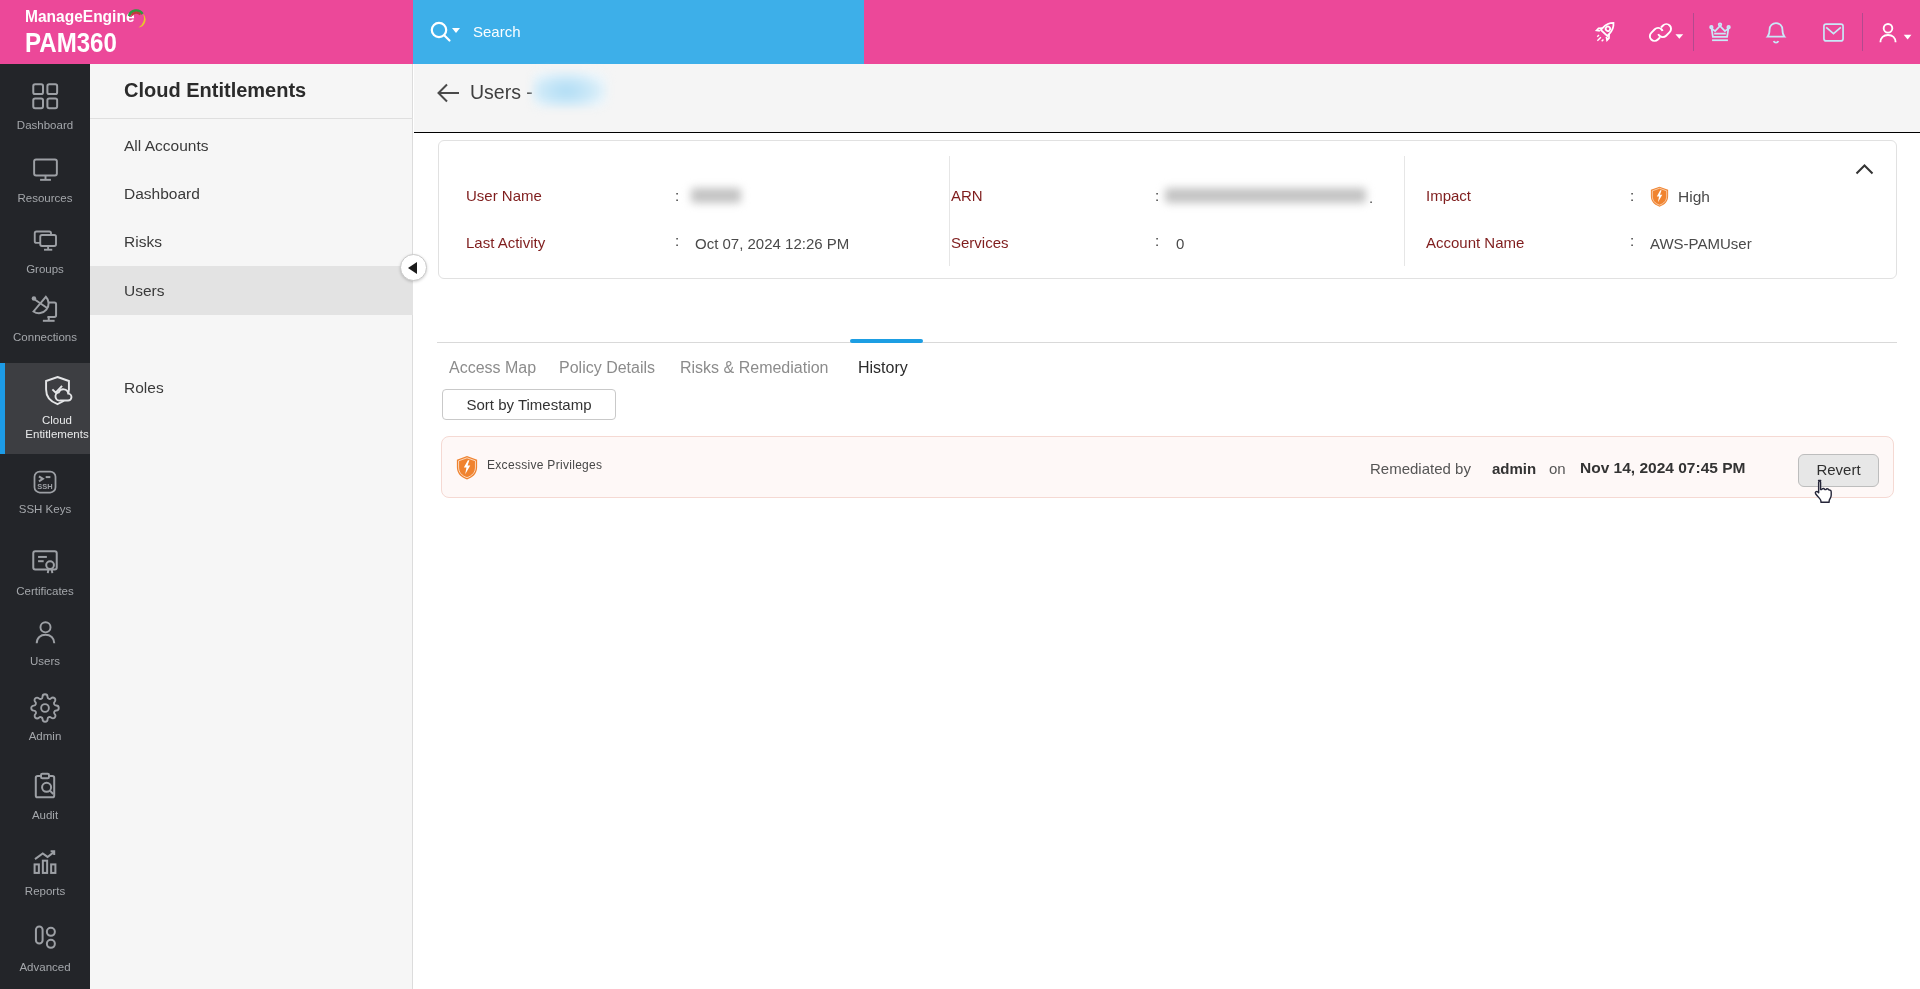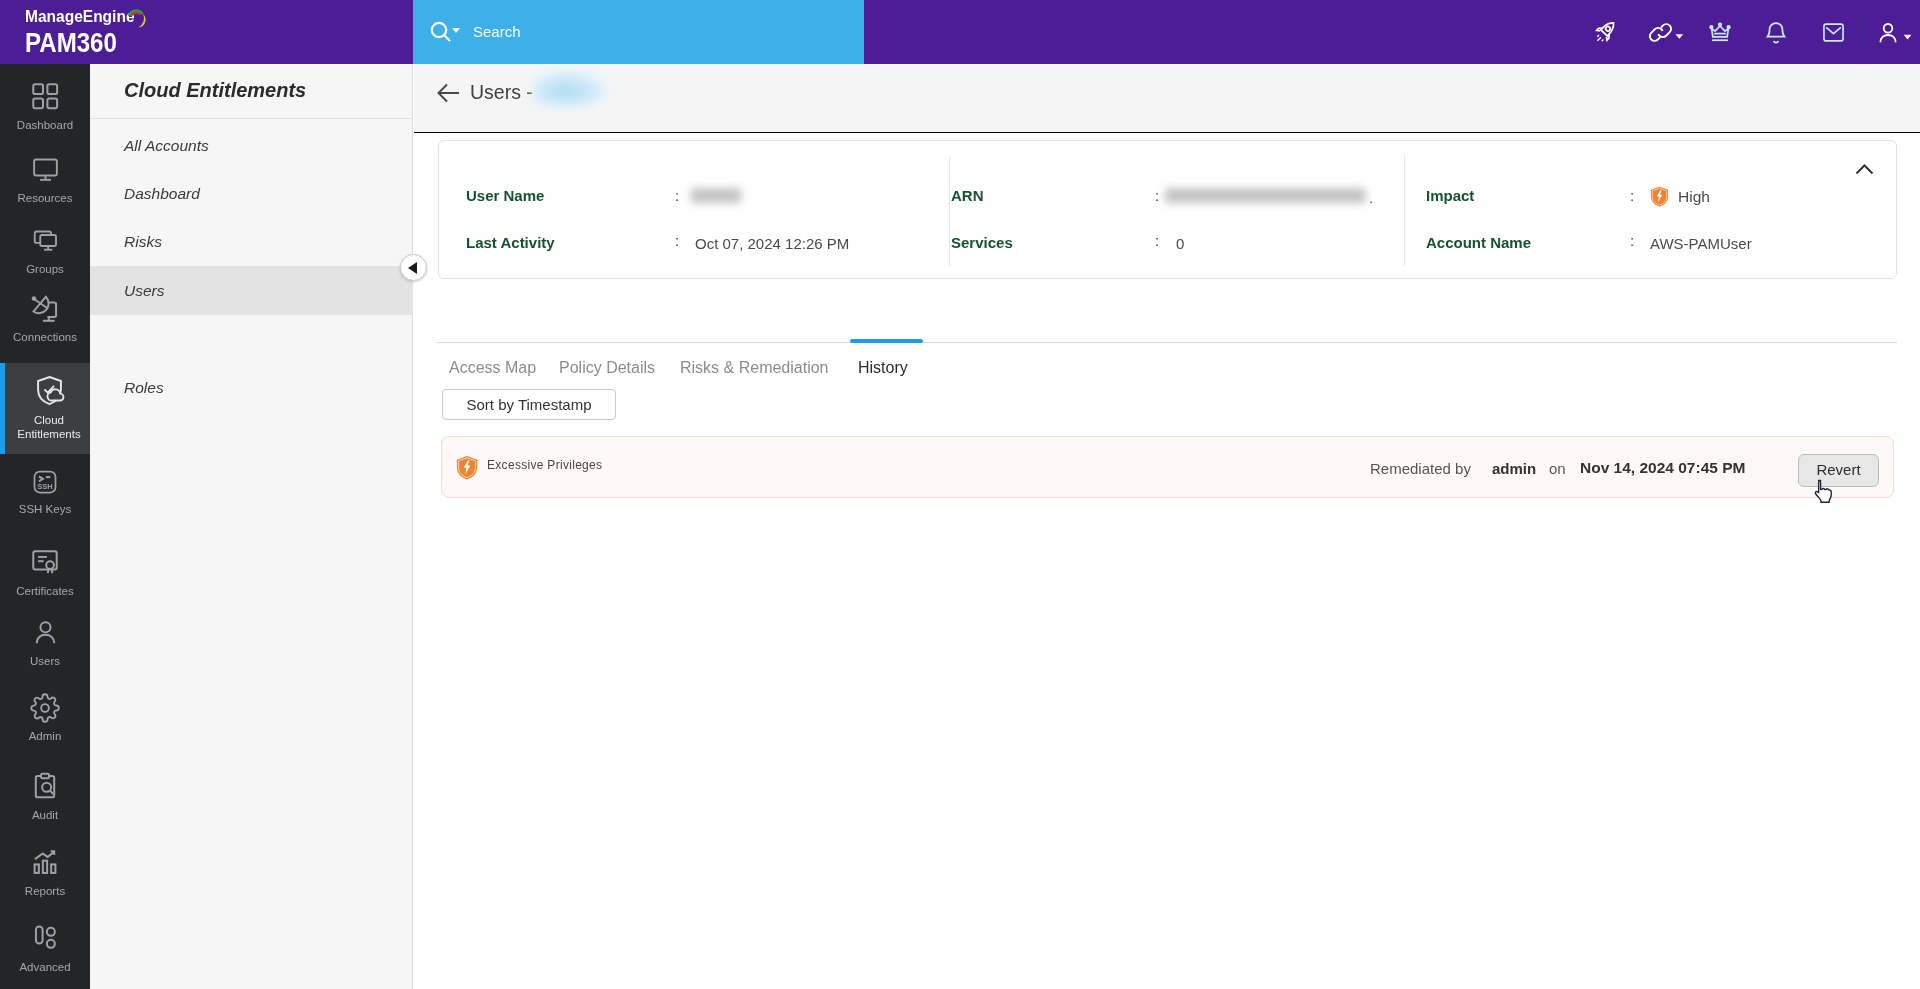--- a/index.html
+++ b/index.html
@@ -1,45 +1,45 @@
 <!DOCTYPE html>
 <html><head>
 <meta charset="utf-8">
 <style>
 * { margin:0; padding:0; box-sizing:border-box; }
 html,body { width:1920px; height:989px; overflow:hidden; background:#fff;
   font-family:"Liberation Sans", sans-serif; }
 .abs { position:absolute; }
 
-#topbar { position:absolute; left:0; top:0; width:1920px; height:64px; background:#4c1d95; }
+#topbar { position:absolute; left:0; top:0; width:1920px; height:64px; background:#ec4899; }
 #searchseg { position:absolute; left:413px; top:0; width:451px; height:64px; background:#3dafe9; }
 #logo { position:absolute; left:25px; top:9px; color:#fff; }
 #logo .me { font-size:16px; font-weight:bold; letter-spacing:0px; line-height:16px; transform:scaleX(0.97); transform-origin:left top; }
 #logo .pam { font-size:28px; font-weight:bold; margin-top:3px; letter-spacing:0px; line-height:30px; transform:scaleX(0.86); transform-origin:left top; }
 #searchtxt { position:absolute; left:473px; top:23px; font-size:15px; color:#fbfeff; }
 .topicon { position:absolute; top:19px; }
 
 #sidebar { position:absolute; left:0; top:64px; width:90px; height:925px; background:#232529; }
 .sbitem { position:absolute; left:0; width:90px; text-align:center; color:#a4a7ab; }
 .sbitem svg { display:block; margin:0 auto; }
 .sbitem .lbl { font-size:11.5px; margin-top:7px; line-height:13.5px; }
 #sbactive { position:absolute; left:0; top:299px; width:90px; height:91px; background:#3d3e42; }
 #sbactive .bar { position:absolute; left:0; top:0; width:5px; height:91px; background:#1d9be6; }
 #sbactive .lbl { color:#e9eaeb; }
 
-#menu { position:absolute; left:90px; top:64px; width:323px; height:925px; background:#f6f6f6; border-right:1px solid #dcdcdc;font-style:italic; }
+#menu { position:absolute; left:90px; top:64px; width:323px; height:925px; background:#f6f6f6; border-right:1px solid #dcdcdc; }
 #menuhdr { position:absolute; left:0; top:0; width:323px; height:55px; border-bottom:1px solid #dfdfdf; }
 #menuhdr .t { position:absolute; left:34px; top:15px; font-size:20px; font-weight:bold; color:#2b2b2b; }
 .mitem { position:absolute; left:0; width:323px; height:49px; font-size:15.5px; color:#3a3a3a; line-height:49px; padding-left:34px; }
 .mactive { background:#e3e3e3; }
 
 #main { position:absolute; left:414px; top:64px; width:1506px; height:925px; background:#fff; }
 #mainhdr { position:absolute; left:0; top:0; width:1506px; height:69px; background:#f5f5f5; border-bottom:1px solid #000000; }
 #card { position:absolute; left:24px; top:76px; width:1459px; height:139px; background:#fff; border:1px solid #e1e1e1; border-radius:6px; }
-.flabel { position:absolute; font-size:15px; font-weight:bold; color:#14532d; }
+.flabel { position:absolute; font-size:15px; font-weight:normal; color:#7f1d1d; }
 .fcolon { position:absolute; font-size:15px; color:#3b3b3b; }
 .fval { position:absolute; font-size:15px; color:#4a4a4a; }
 .vdiv { position:absolute; top:15px; width:1px; height:110px; background:#e6e6e6; }
 .blurgray { position:absolute; border-radius:3px; background:#c3c3c3; filter:blur(4px); }
 
 .tab { position:absolute; top:251px; font-size:16px; color:#8c8c8c;margin-top:44px; }
 #tabline { position:absolute; left:23px; top:278px; width:1460px; height:1px; background:#d9d9d9; }
 #tabul { position:absolute; left:436px; top:275px; width:73px; height:4px; background:#1d9ee3; border-radius:2px; }
 #sortbtn { position:absolute; left:28px; top:305px; width:174px; height:31px; border:1px solid #c9c9c9; border-radius:4px; background:#fff; font-size:15px; color:#333; text-align:center; line-height:29px;margin-top:20px; }
 
@@ -134,21 +134,21 @@
         <line x1="14.8" y1="18.8" x2="14.8" y2="21.2"></line>
         <line x1="10.4" y1="21.6" x2="19.2" y2="21.6"></line>
         <path d="M12.6 3.6 L3.4 14.6 A 7.2 7.2 0 0 0 12.6 3.6 Z" fill="#232529"></path>
         <line x1="4.3" y1="5.6" x2="13.6" y2="12"></line>
         <circle cx="3.7" cy="4.9" r="1.7" fill="#9da0a5" stroke="none"></circle>
       </svg>
   <div class="lbl">Connections</div>
  </div>
  <div id="sbactive">
       <div class="bar"></div>
-  <div class="sbitem" style="top:11px;left:4px">
+  <div class="sbitem" style="top:11px;left:12px">
    <svg width="33" height="33" viewBox="0 0 24 24" fill="none" stroke="#e4e5e7" stroke-width="1.4">
           <path d="M12 2.2 L20.3 5.1 V11.3 C20.3 16.6 17 20.2 12 21.9 C7 20.2 3.7 16.6 3.7 11.3 V5.1 Z"></path>
           <path d="M8.3 11.2 l2.4 2.4 l4.6 -4.9"></path>
           <path d="M14.2 19.3 h5.3 a2.5 2.5 0 0 0 0.3 -5 a3.6 3.6 0 0 0 -6.9 -0.9 a3 3 0 0 0 1.3 5.9 z" fill="#3d3e42"></path>
         </svg>
    <div class="lbl">Cloud<br>Entitlements</div>
   </div>
  </div>
  <div class="sbitem" style="top:404px">
   <svg width="28" height="28" viewBox="0 0 24 24" fill="none" stroke="#9da0a5" stroke-width="1.5">

